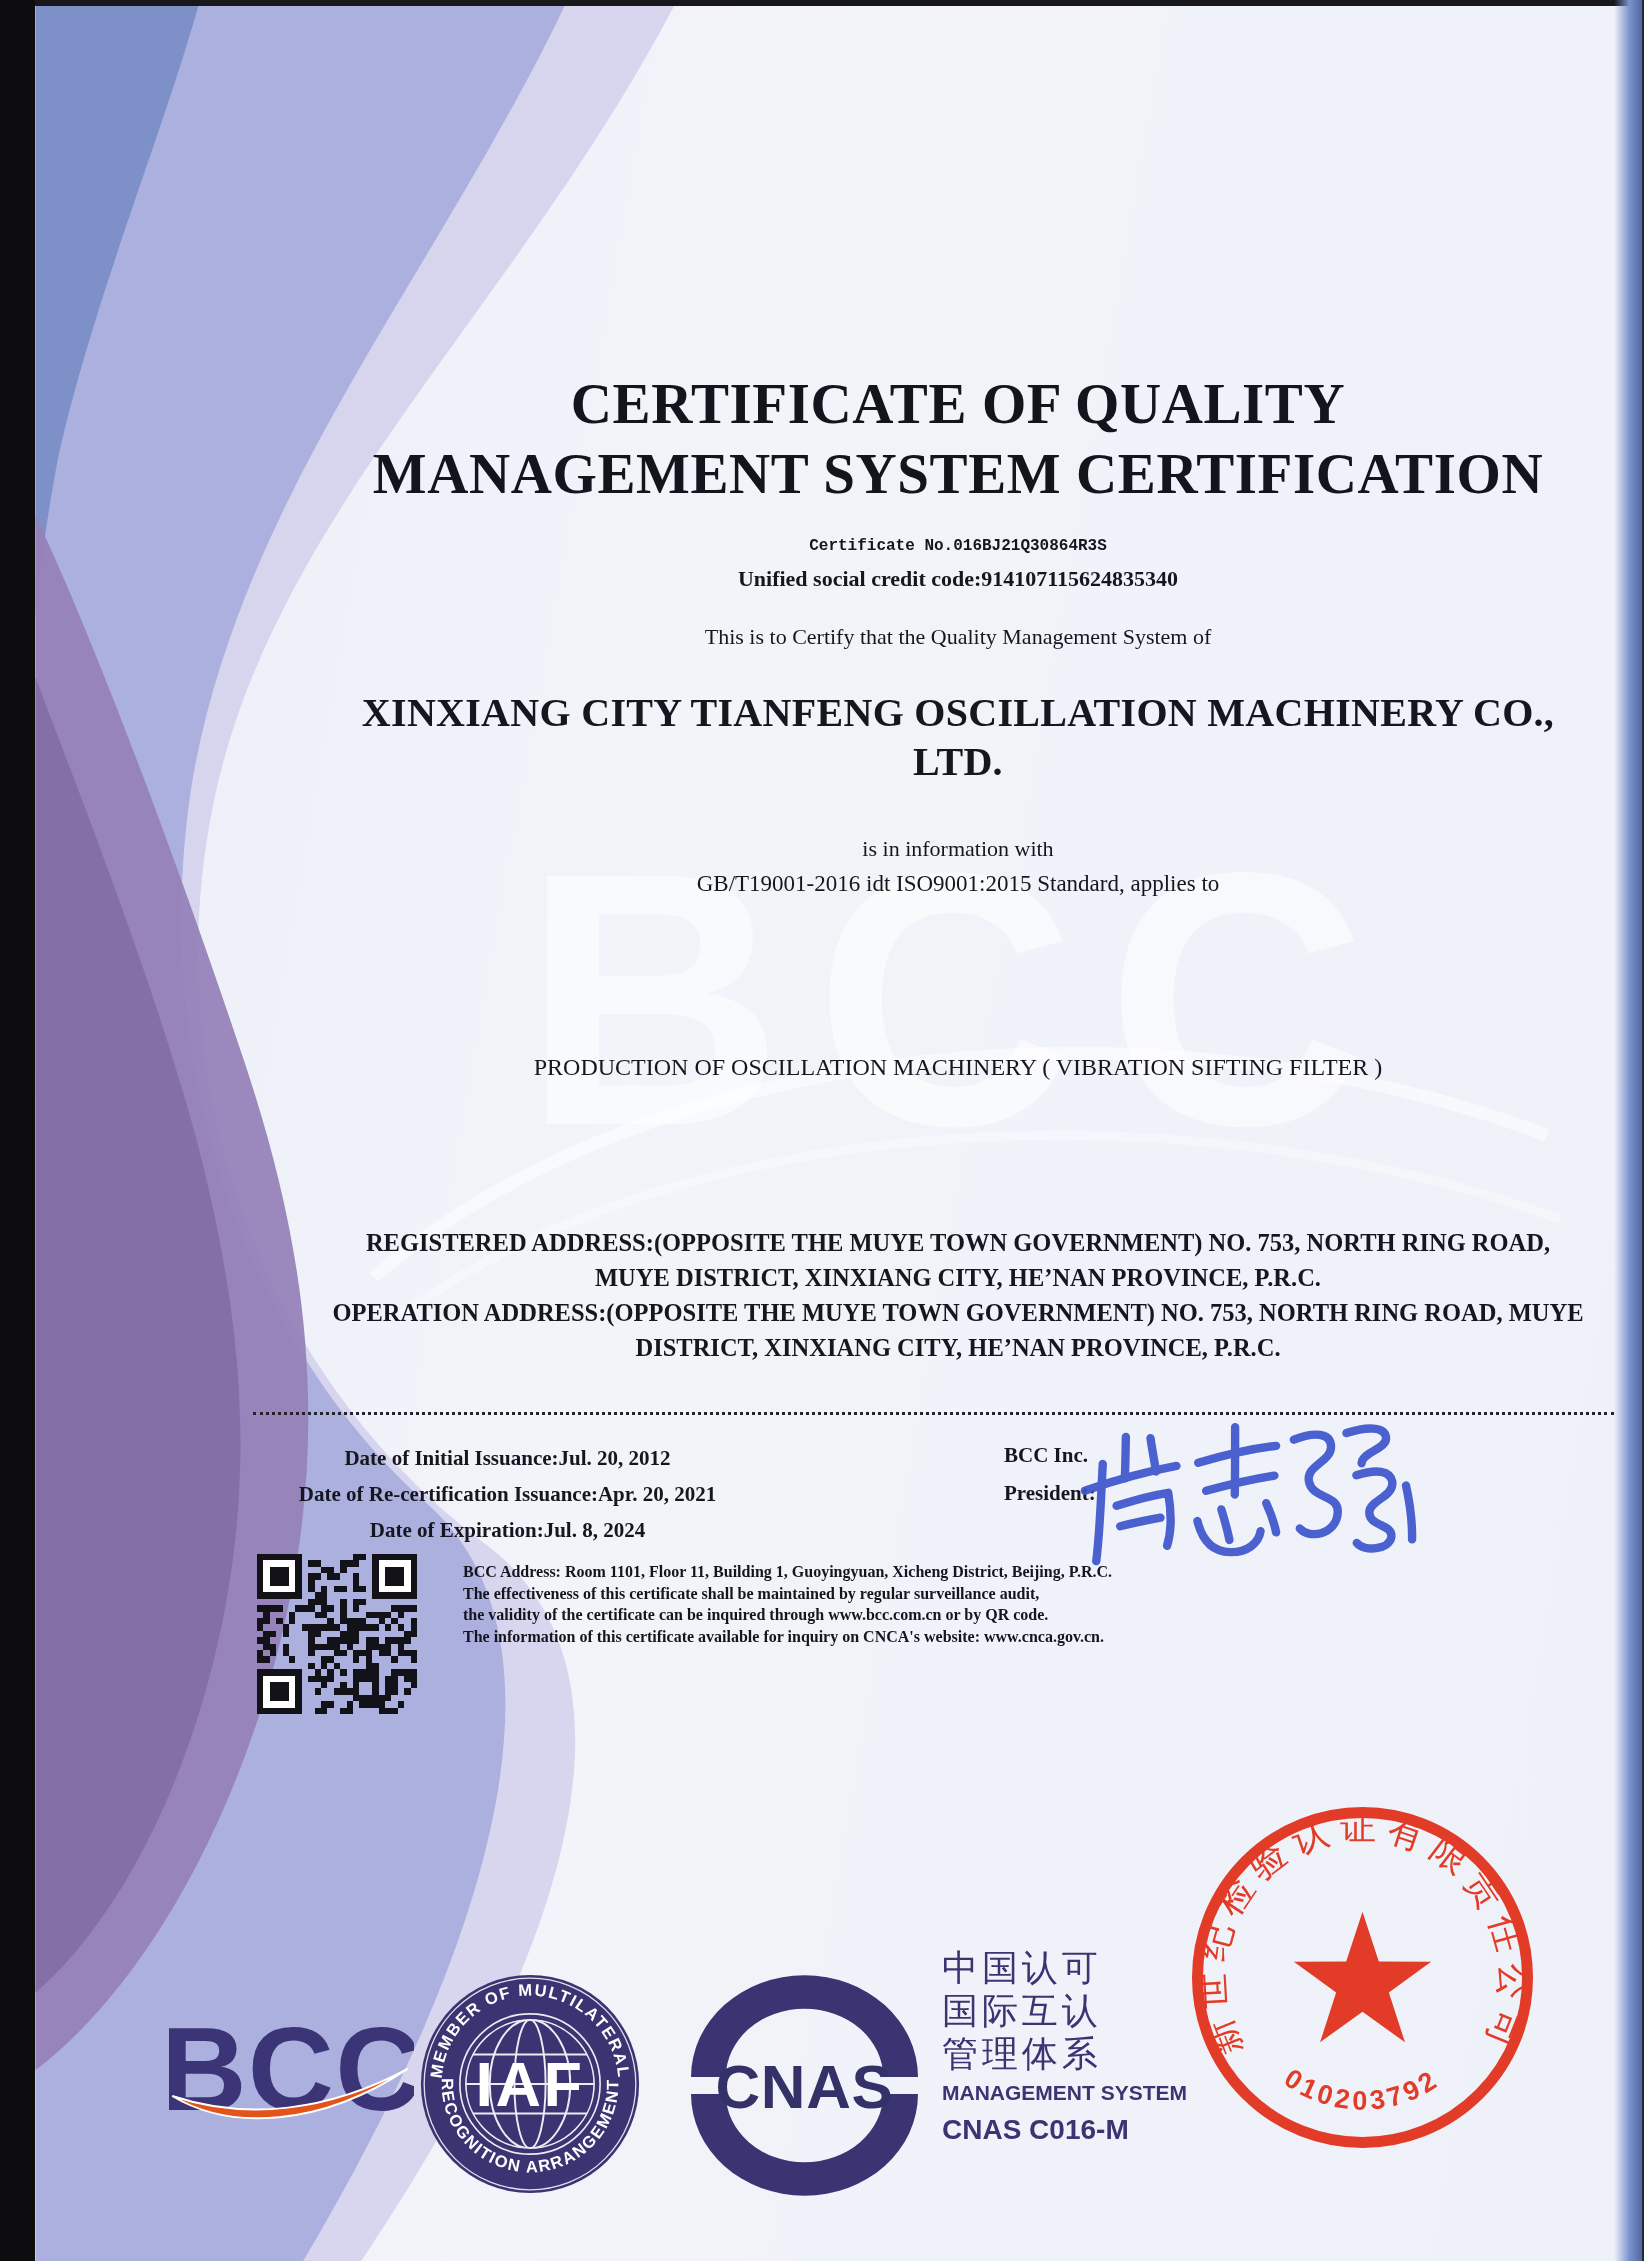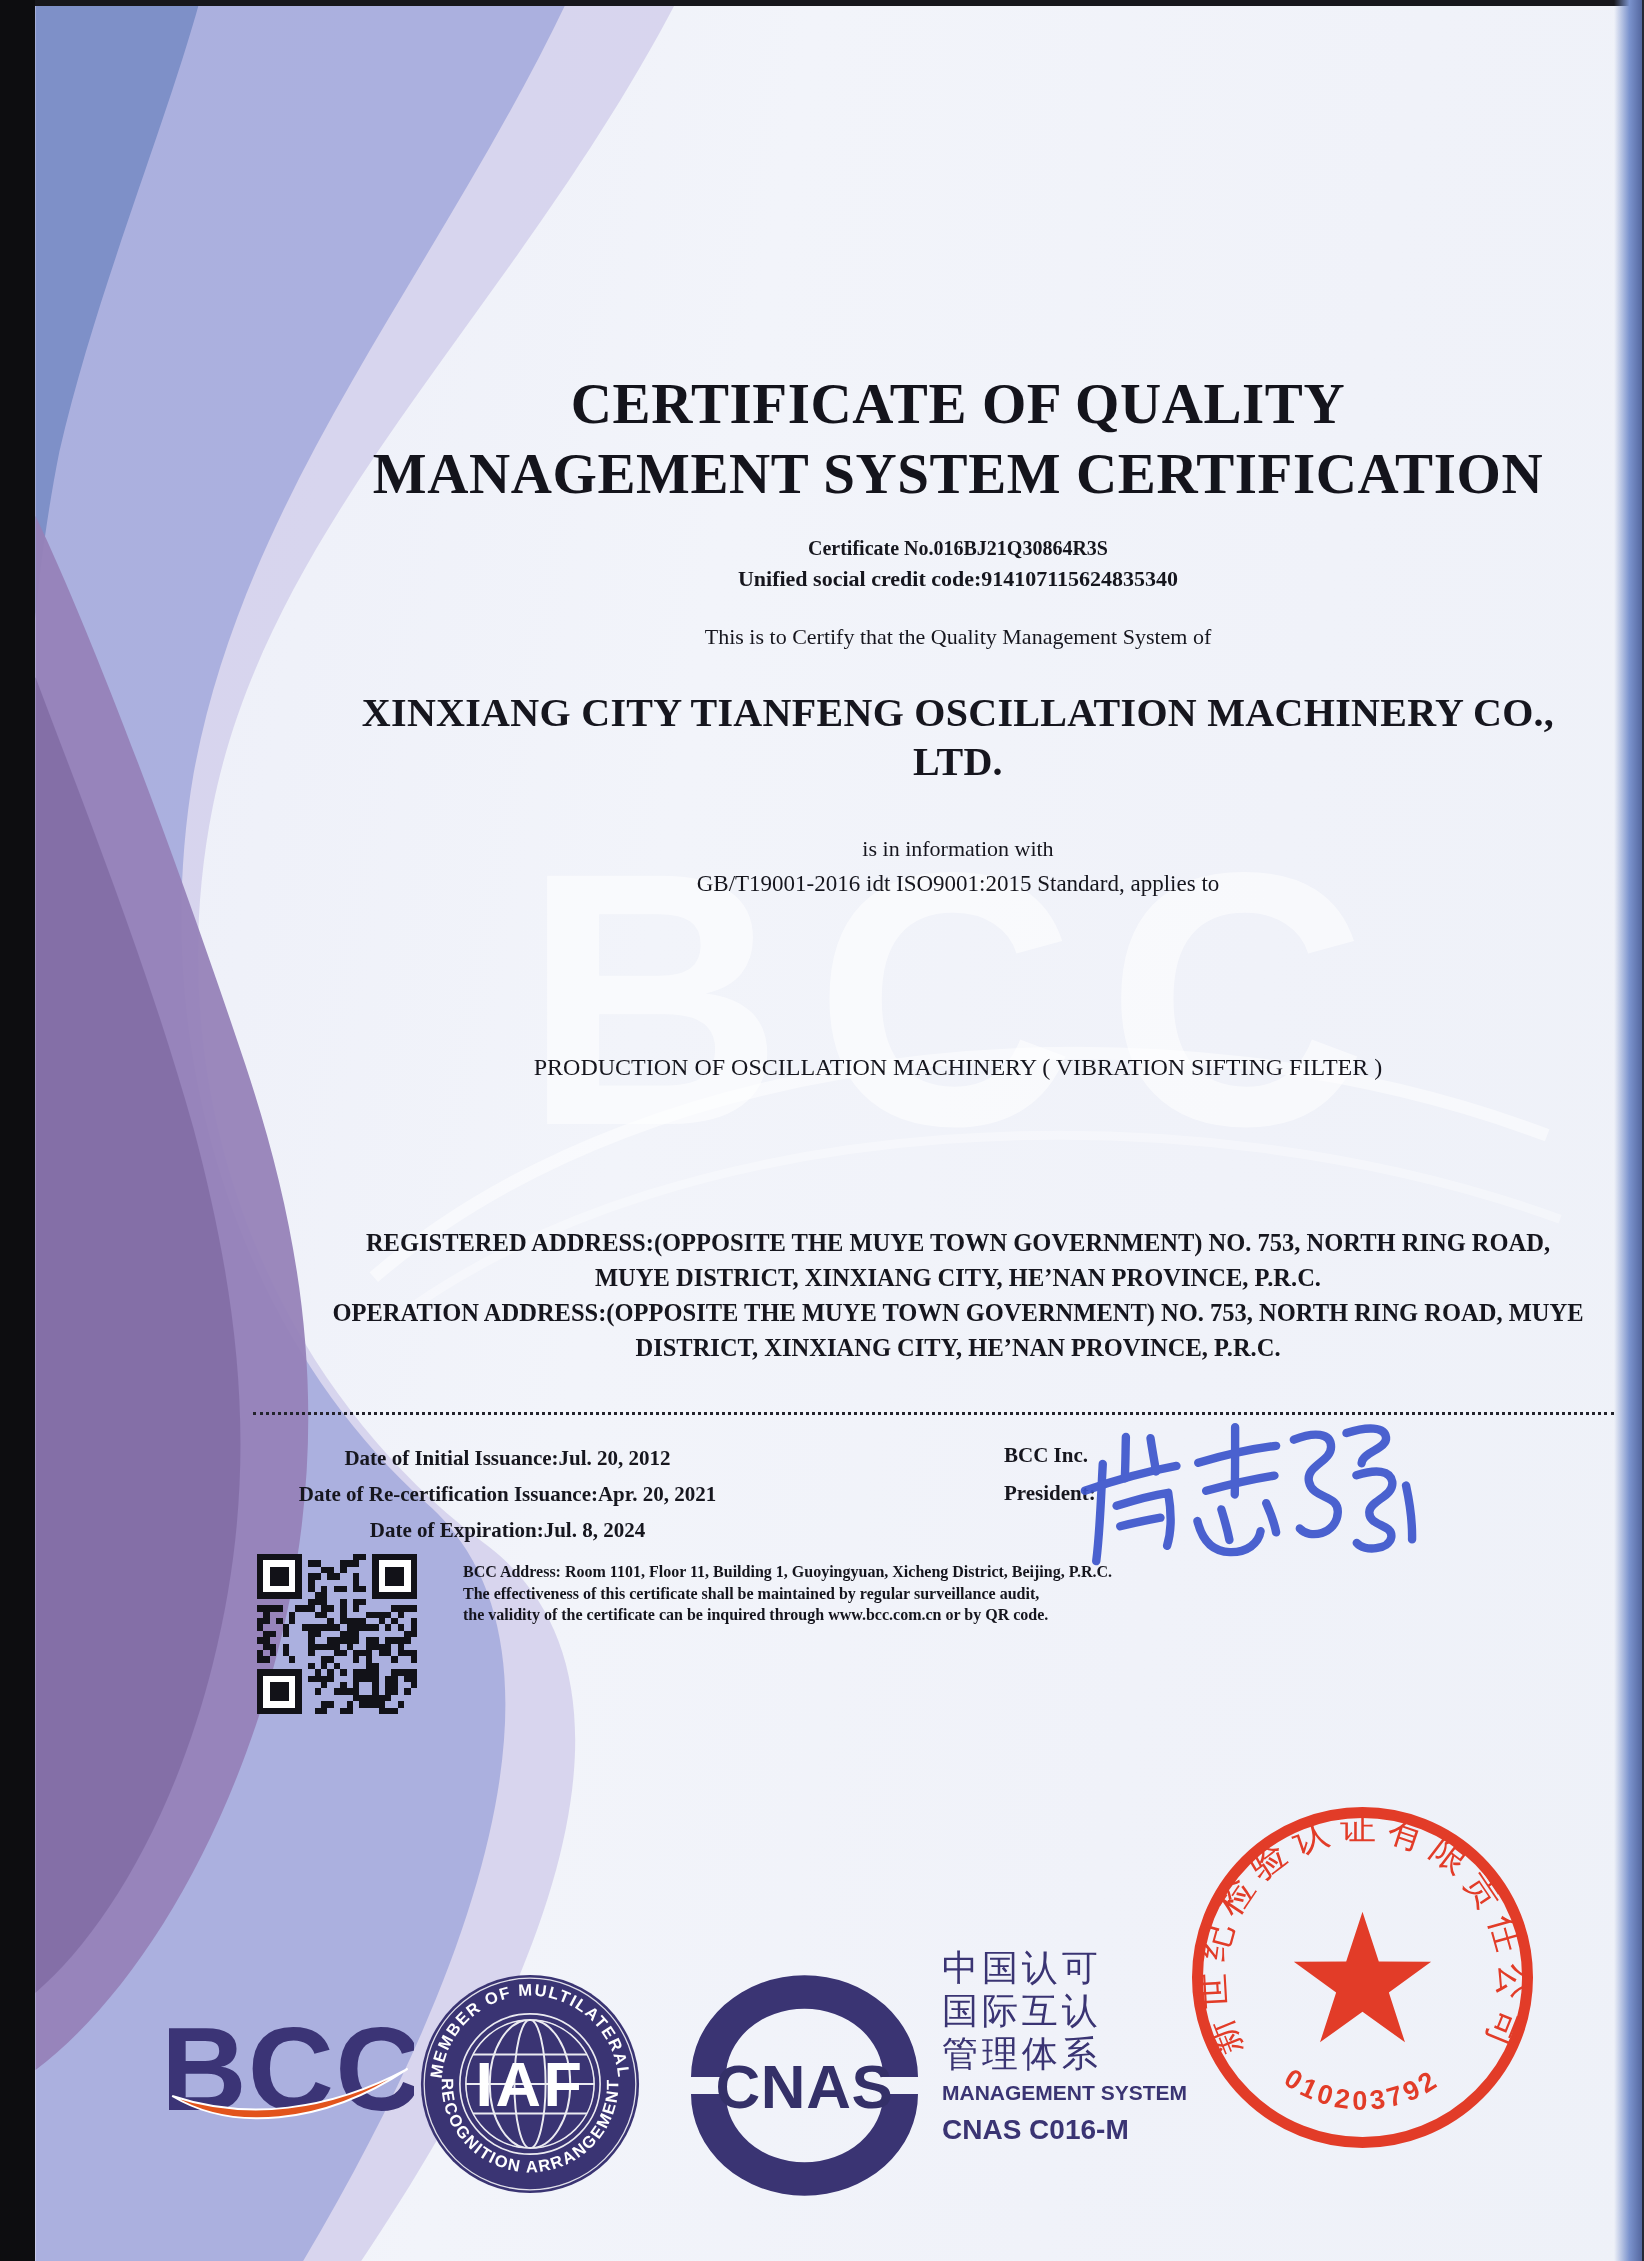--- a/index.html
+++ b/index.html
@@ -20,21 +20,21 @@
   
   .watermark-text{
     left:348px;top:819px;width:1225px;text-align:center;
     font-family:"Liberation Sans", sans-serif;font-weight:bold;
     font-size:361px;letter-spacing:31px;color:rgba(255,255,255,0.55);
     user-select:none;line-height:1;
   }
   
   .cc{left:271px;width:1374px;text-align:center;}
   .title{top:369px;font-size:57px;font-weight:bold;line-height:70px;letter-spacing:0.6px;color:#14141c;}
-  .certno{top:537px;font-size:20px;font-weight:bold;}
+  .certno{top:537px;font-size:16px;font-weight:bold;font-family:Liberation Mono, monospace;}
   .creditcode{top:566px;font-size:22px;font-weight:bold;}
   .certify{top:624px;font-size:22px;}
   .company{top:688px;font-size:40px;font-weight:bold;line-height:49px;letter-spacing:0.3px;}
   .conformity{top:836px;font-size:22px;}
   .standard{top:871px;font-size:23px;}
   .scope{top:1054px;font-size:24px;white-space:nowrap;}
   .addresses{left:326px;width:1264px;top:1225px;font-size:24.5px;font-weight:bold;line-height:35px;text-align:center;}
   .rule{left:253px;top:1412px;width:1361px;height:0;border-top:3.2px dotted #23232c;}
   .dates{left:232px;top:1440px;width:551px;text-align:center;font-size:21px;line-height:36px;font-weight:bold;}
   .issuer-name{left:1004px;top:1443px;font-size:21px;font-weight:bold;}
@@ -352,20 +352,21 @@
         <rect x="0" y="18" width="7" height="7"></rect>
         <rect x="1" y="19" width="5" height="5" fill="#fff"></rect>
         <rect x="2" y="20" width="3" height="3" fill="#121218"></rect>
       </g>
     </svg>
 
   <div class="abs fineprint">
     <div>BCC Address: Room 1101, Floor 11, Building 1, Guoyingyuan, Xicheng District, Beijing, P.R.C.</div>
     <div>The effectiveness of this certificate shall be maintained by regular surveillance audit,</div>
     <div>the validity of the certificate can be inquired through www.bcc.com.cn or by QR code.</div>
+    <div>The information of this certificate available for inquiry on CNCA's website: www.cnca.gov.cn.</div>
   </div>
 
   <svg class="abs bcc-logo" width="245" height="155" viewBox="0 0 380 240">
     <text x="190" y="180" text-anchor="middle" font-family="Liberation Sans, sans-serif" font-weight="bold" font-size="185" fill="#3b3476" letter-spacing="2">BCC</text>
     <path d="M5,158 C95,212 235,206 370,116 C247,182 120,196 5,158 Z" fill="#e2541c" stroke="#ffffff" stroke-width="3"></path>
   </svg>
 
   <svg class="abs iaf-logo" width="224" height="224" viewBox="0 0 345 345">
     <defs>
       <path id="iafTop" d="M36.5,172.5 A136,136 0 1 1 308.5,172.5"></path>

